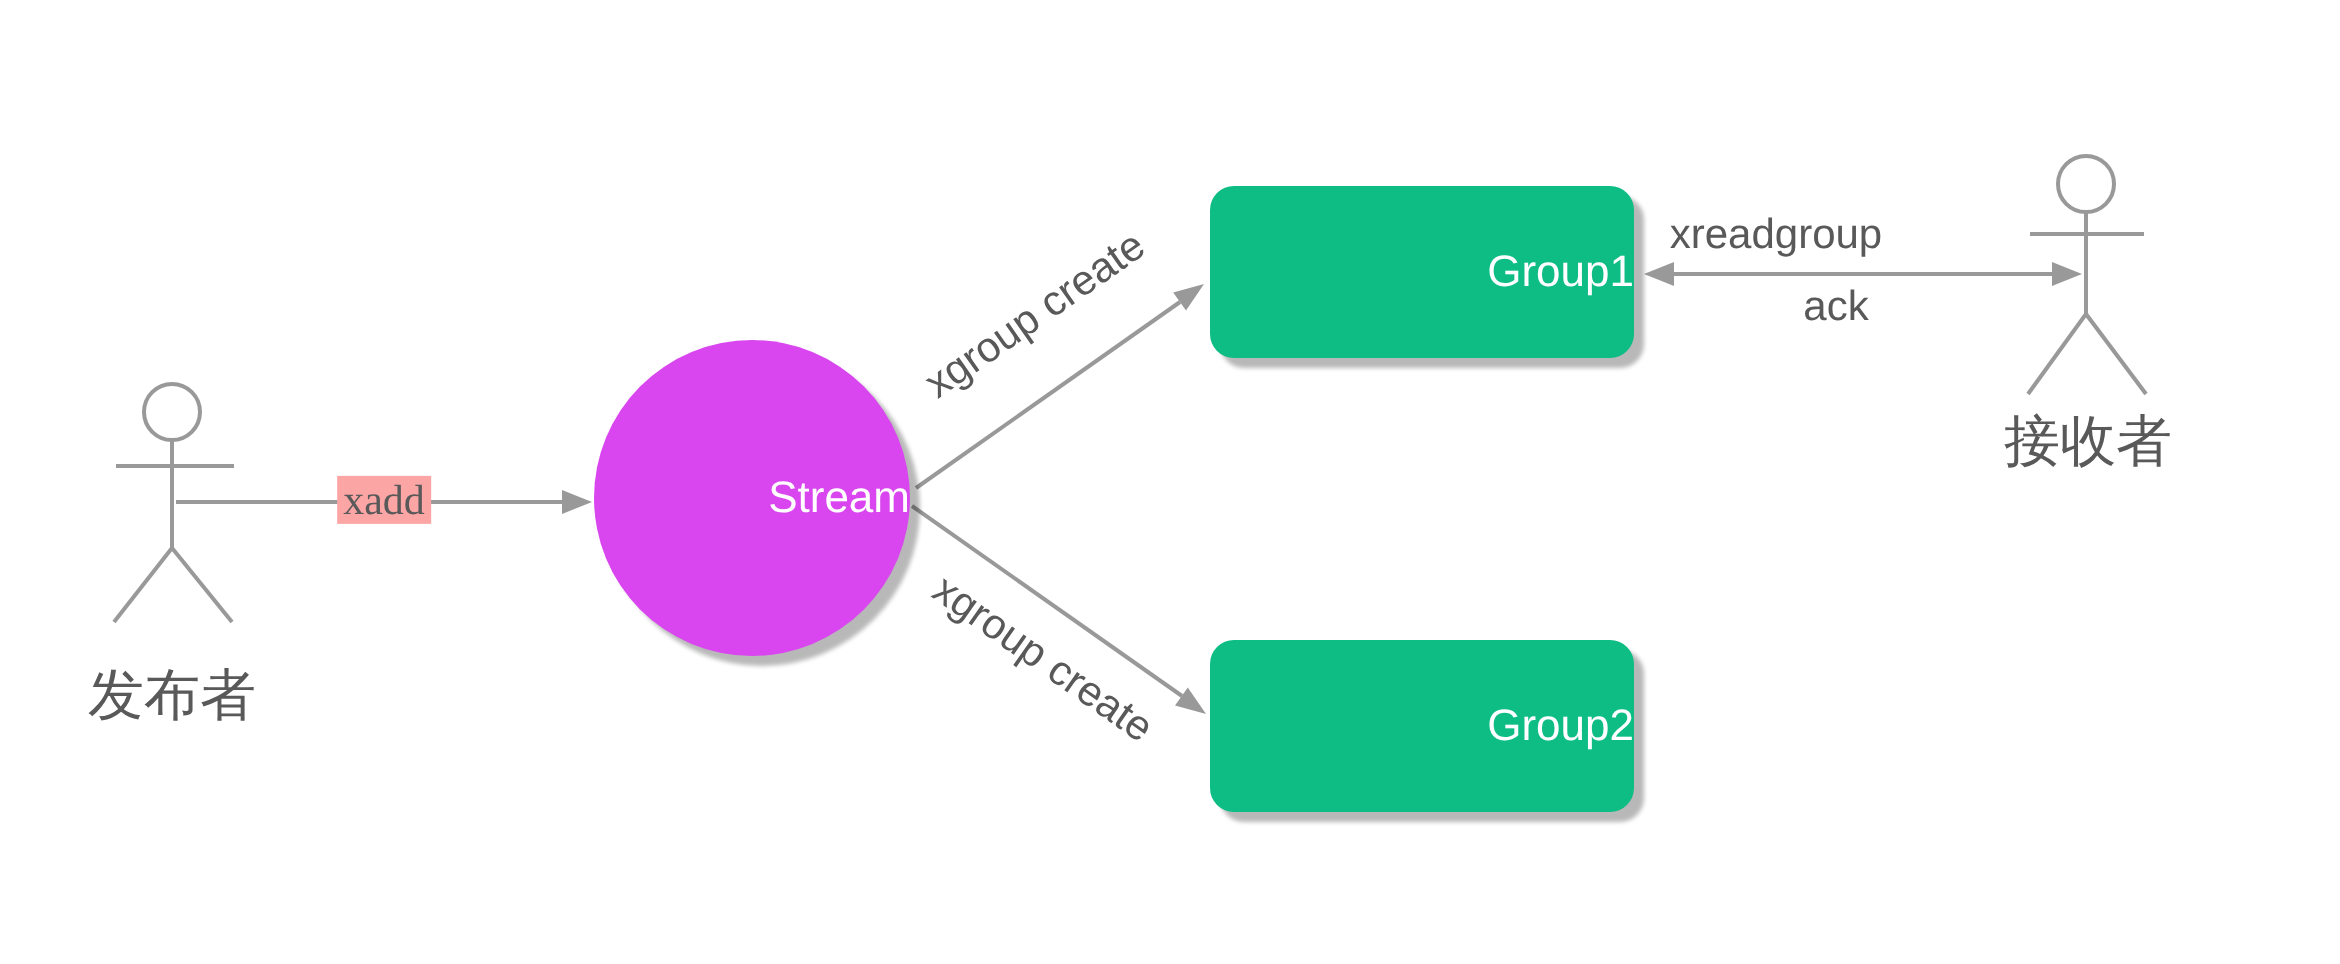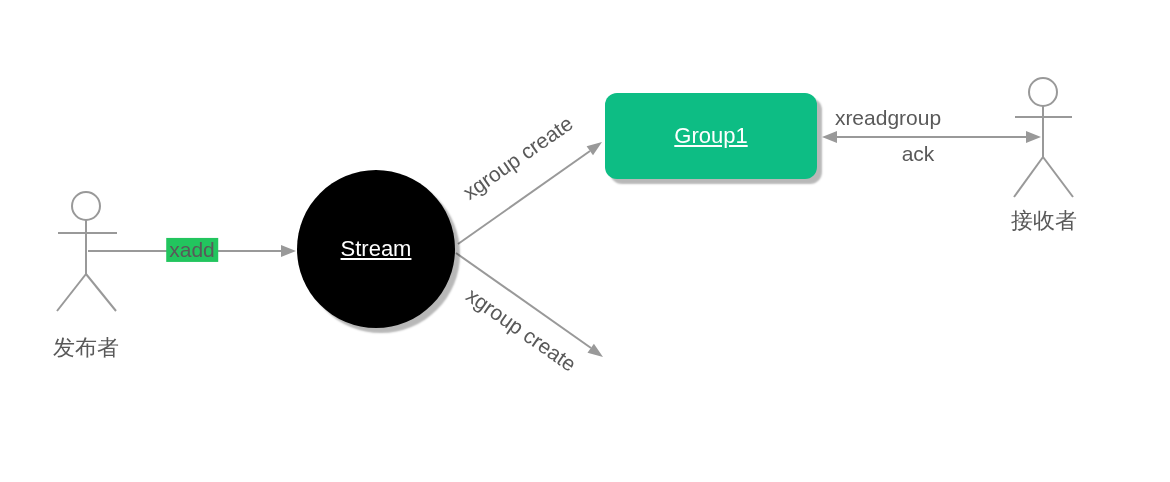--- a/index.html
+++ b/index.html
@@ -17,50 +17,49 @@
     width: 1170px; height: 482px;
   }
   svg .stroke { stroke: #999999; stroke-width: 2; fill: none; }
   svg .head  { stroke: #999999; stroke-width: 2; fill: #ffffff; }
   svg .ahead { fill: #999999; stroke: none; }
 
   .node {
     position: absolute;
     display: flex;
     align-items: center;
-    justify-content: center;
+    justify-content: flex-end;
     color: #ffffff;
     font-size: 22px;
     box-shadow: 5px 5px 2px rgba(0,0,0,0.28);
-    text-decoration: underline;
   }
   .stream {
     left: 297px; top: 170px;
     width: 158px; height: 158px;
     border-radius: 50%;
-    background: #000000;
+    background: #d946ef;
   }
   .group {
     width: 212px; height: 86px;
     border-radius: 12px;
     background: #0dbd84;
   }
   .group1 { left: 605px; top: 93px; }
   .group2 { left: 605px; top: 320px; }
 
   .lbl {
     position: absolute;
     color: #595959;
     font-size: 21px;
     white-space: nowrap;
     transform: translate(-50%, -50%);
     line-height: 1.15;
   }
-  .actor-lbl { font-size: 22px; }
-  .lbl-xadd       { left: 192px;  top: 250px; background: #22c55e; padding: 0 3px; }
+  .actor-lbl { font-size: 28px; }
+  .lbl-xadd       { left: 192px;  top: 250px; background: #fca5a5; padding: 0 3px; font-family: Liberation Serif, serif; }
   .lbl-xgc-top    { left: 518px;  top: 158px; transform: translate(-50%,-50%) rotate(-35deg); }
   .lbl-xgc-bottom { left: 521px;  top: 330px; transform: translate(-50%,-50%) rotate(35deg); }
   .lbl-xreadgroup { left: 888px;  top: 118px; }
   .lbl-ack        { left: 918px;  top: 154px; text-align: center; }
   .lbl-publisher  { left: 86px;   top: 348px; }
   .lbl-receiver   { left: 1044px; top: 221px; }
 </style>
 </head>
 <body>
 
@@ -105,20 +104,23 @@
       <line class="stroke" x1="1043" y1="157" x2="1073" y2="197"></line>
     </g>
   </svg>
 
   <div class="node stream">
     <span>Stream</span>
   </div>
   <div class="node group group1">
     <span>Group1</span>
   </div>
+  <div class="node group group2">
+    <span>Group2</span>
+  </div>
 
   <div class="lbl lbl-xadd">xadd</div>
   <div class="lbl lbl-xgc-top">xgroup create</div>
   <div class="lbl lbl-xgc-bottom">xgroup create</div>
   <div class="lbl lbl-xreadgroup">xreadgroup</div>
   <div class="lbl lbl-ack">ack</div>
 
   <div class="lbl actor-lbl lbl-publisher">发布者</div>
   <div class="lbl actor-lbl lbl-receiver">接收者</div>
 

